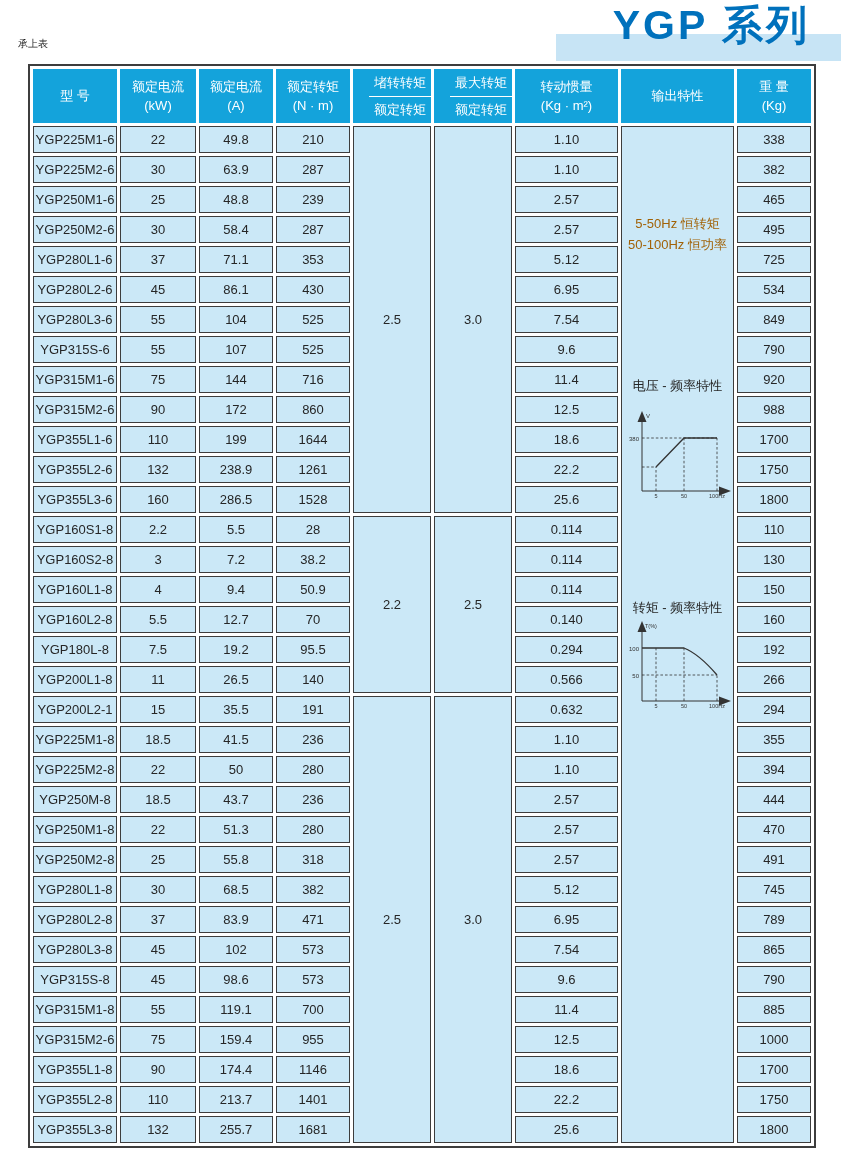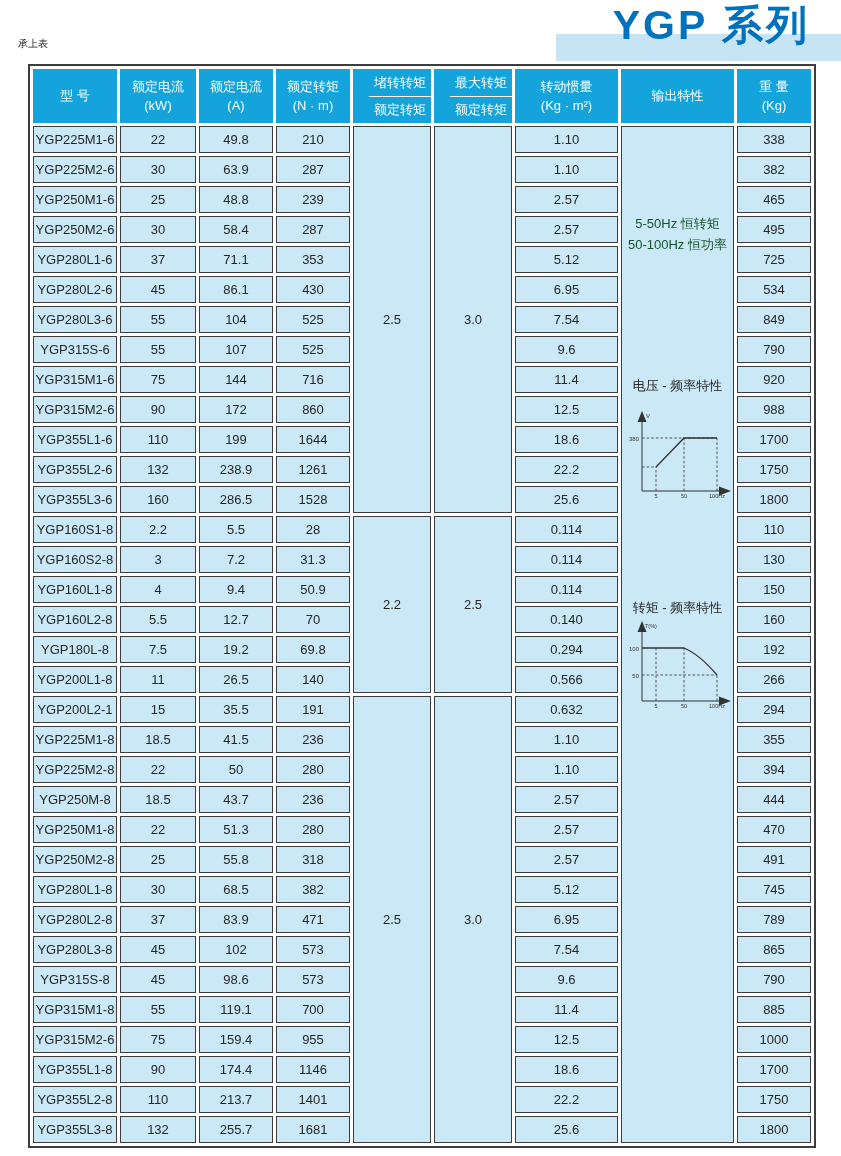--- a/index.html
+++ b/index.html
@@ -29,21 +29,21 @@
   }
   table.spec td.cell{
     background:#cbe8f7;border:1px solid #3d3d3d;height:25px;
     text-align:center;vertical-align:middle;font-size:13px;color:#262626;padding:0;
   }
   .frac{display:flex;flex-direction:column;align-items:center;padding-left:16px;}
   .frac .num{display:inline-block;border-bottom:1px solid #ffffff;padding:0 5px 3px;margin-bottom:3px;}
 
   td.output-cell{position:relative;}
   .output-wrap{position:absolute;inset:0;}
-  .oc-note{position:absolute;top:86px;left:0;right:0;text-align:center;font-size:13px;line-height:1.65;color:#14532d;}
+  .oc-note{position:absolute;top:86px;left:0;right:0;text-align:center;font-size:13px;line-height:1.65;color:#a16207;}
   .oc-label{position:absolute;left:0;right:0;text-align:center;font-size:13px;color:#262626;}
   .oc-label-vf{top:250px;}
   .oc-chart-vf{position:absolute;top:280px;left:50%;transform:translateX(-50%);}
   .oc-label-tf{top:472px;}
   .oc-chart-tf{position:absolute;top:490px;left:50%;transform:translateX(-50%);}
   .oc-chart text{fill:#333;}
   .oc-chart .axis{stroke:#333;stroke-width:1;fill:none;}
   .oc-chart .dash{stroke:#333;stroke-width:0.8;fill:none;stroke-dasharray:2.6 2;}
   .oc-chart .curve{stroke:#333;stroke-width:1.3;fill:none;}
   .oc-chart .arrow{fill:#333;stroke:none;}
@@ -273,21 +273,21 @@
             <td class="cell">28</td>
             <td class="cell" rowspan="6">2.2</td>
             <td class="cell" rowspan="6">2.5</td>
             <td class="cell">0.114</td>
             <td class="cell">110</td>
           </tr>
           <tr>
             <td class="cell">YGP160S2-8</td>
             <td class="cell">3</td>
             <td class="cell">7.2</td>
-            <td class="cell">31.3</td>
+            <td class="cell">38.2</td>
             <td class="cell">0.114</td>
             <td class="cell">130</td>
           </tr>
           <tr>
             <td class="cell">YGP160L1-8</td>
             <td class="cell">4</td>
             <td class="cell">9.4</td>
             <td class="cell">50.9</td>
             <td class="cell">0.114</td>
             <td class="cell">150</td>
@@ -297,21 +297,21 @@
             <td class="cell">5.5</td>
             <td class="cell">12.7</td>
             <td class="cell">70</td>
             <td class="cell">0.140</td>
             <td class="cell">160</td>
           </tr>
           <tr>
             <td class="cell">YGP180L-8</td>
             <td class="cell">7.5</td>
             <td class="cell">19.2</td>
-            <td class="cell">69.8</td>
+            <td class="cell">95.5</td>
             <td class="cell">0.294</td>
             <td class="cell">192</td>
           </tr>
           <tr>
             <td class="cell">YGP200L1-8</td>
             <td class="cell">11</td>
             <td class="cell">26.5</td>
             <td class="cell">140</td>
             <td class="cell">0.566</td>
             <td class="cell">266</td>

